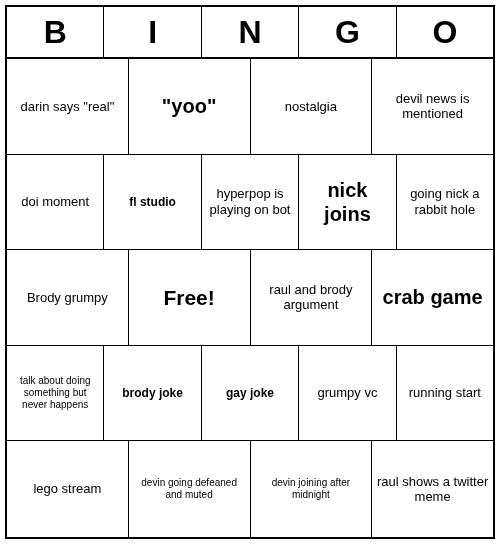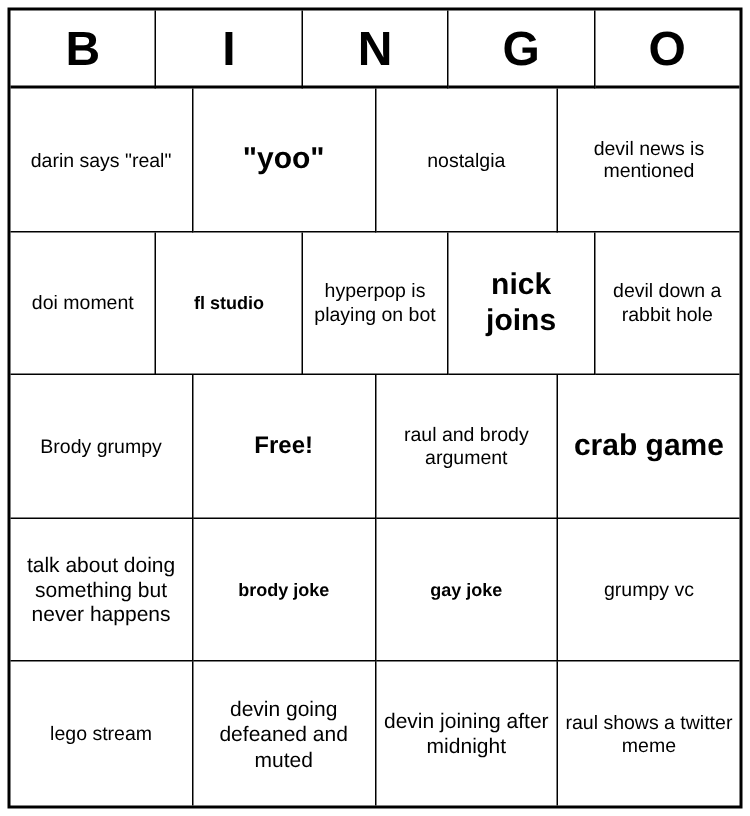--- a/index.html
+++ b/index.html
@@ -82,25 +82,25 @@
       font-size: 20px;
       font-weight: bold;
     }
 
     .bingo-cell.medium-text {
       font-size: 12px;
       font-weight: bold;
     }
 
     .bingo-cell.small-text {
-      font-size: 14px;
+      font-size: 10px;
     }
 
     .bingo-cell.free-cell {
-      font-size: 16px;
+      font-size: 21px;
       font-weight: bold;
     }
   </style>
 </head>
 <body>
 
 <div class="bingo-card">
   <div class="bingo-header">
   <div class="bingo-header-cell">B</div>
       <div class="bingo-header-cell">I</div>
@@ -113,33 +113,34 @@
         <div class="bingo-cell">darin says "real"</div>
         <div class="bingo-cell large-text">"yoo"</div>
         <div class="bingo-cell">nostalgia</div>
         <div class="bingo-cell">devil news is mentioned</div>
       </div>
       <div class="bingo-row">
         <div class="bingo-cell">doi moment</div>
         <div class="bingo-cell medium-text">fl studio</div>
         <div class="bingo-cell">hyperpop is playing on bot</div>
         <div class="bingo-cell large-text">nick joins</div>
-        <div class="bingo-cell">devil down a rabbit hole</div>
+        <div class="bingo-cell">going nick a rabbit hole</div>
       </div>
       <div class="bingo-row">
         <div class="bingo-cell">Brody grumpy</div>
         <div class="bingo-cell free-cell">Free!</div>
         <div class="bingo-cell">raul and brody argument</div>
         <div class="bingo-cell large-text">crab game</div>
       </div>
       <div class="bingo-row">
         <div class="bingo-cell small-text">talk about doing something but never happens</div>
         <div class="bingo-cell medium-text">brody joke</div>
         <div class="bingo-cell medium-text">gay joke</div>
         <div class="bingo-cell">grumpy vc</div>
+        <div class="bingo-cell">running start</div>
       </div>
       <div class="bingo-row">
         <div class="bingo-cell">lego stream</div>
         <div class="bingo-cell small-text">devin going defeaned and muted</div>
         <div class="bingo-cell small-text">devin joining after midnight</div>
         <div class="bingo-cell">raul shows a twitter meme</div>
       </div>
     </div>
 </div>
 

